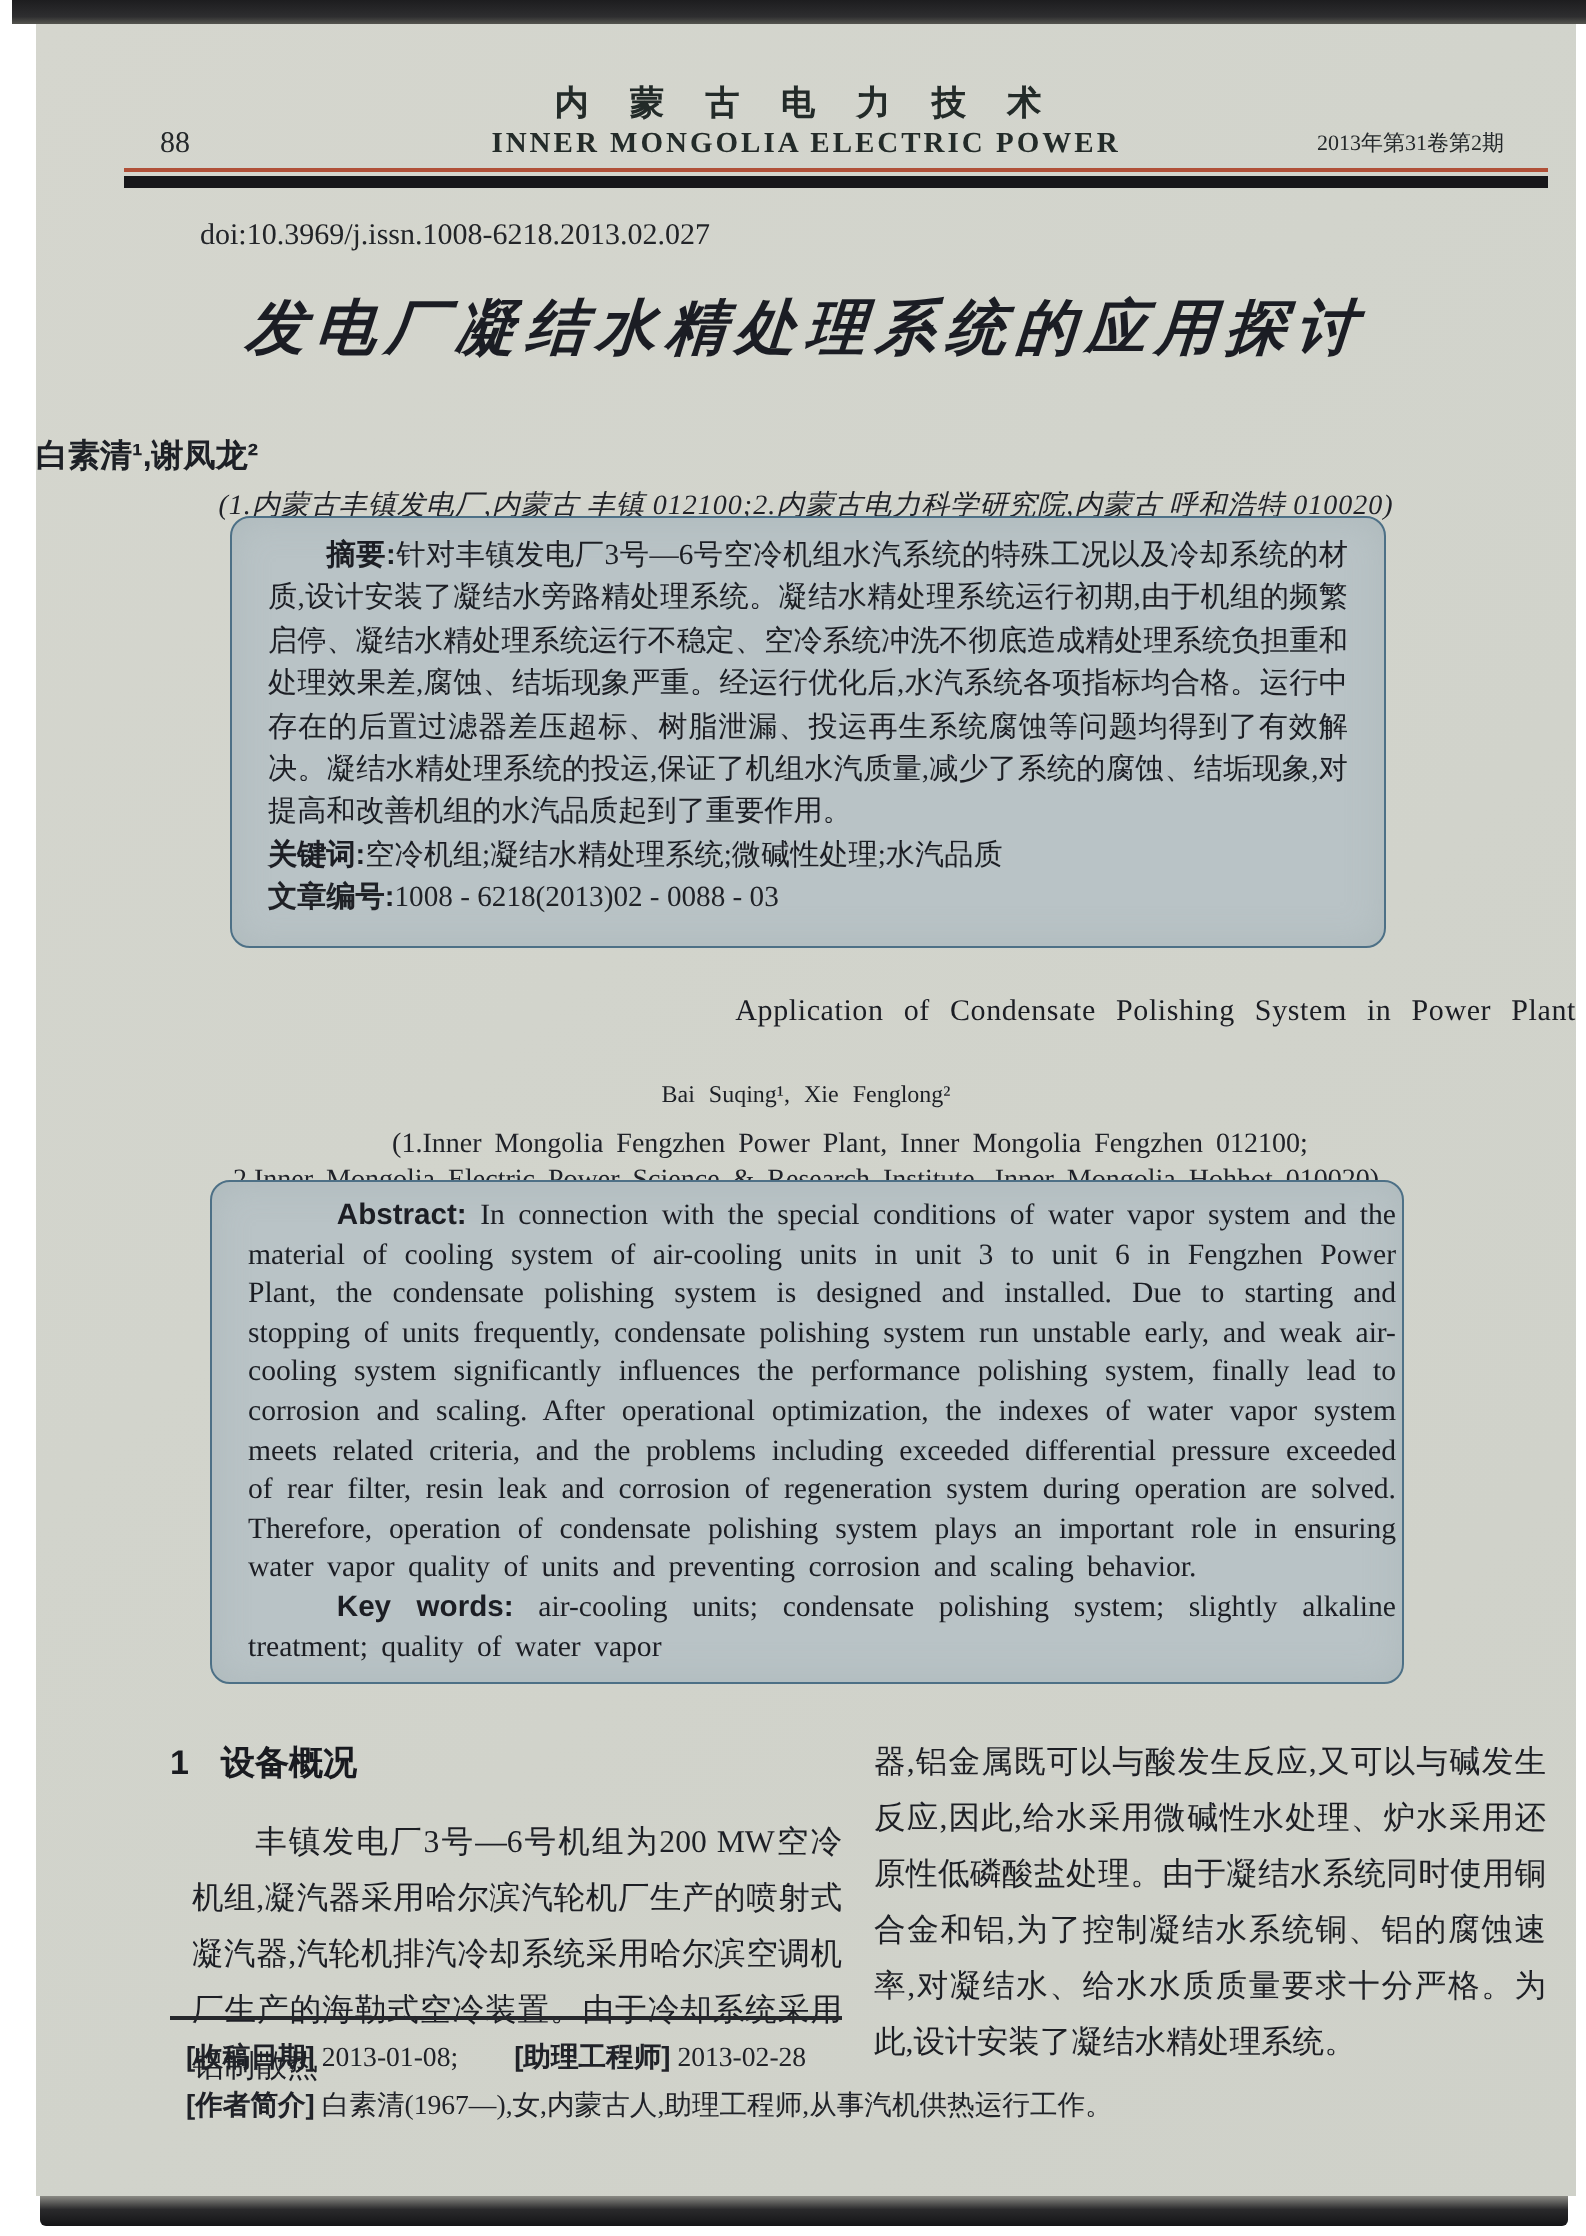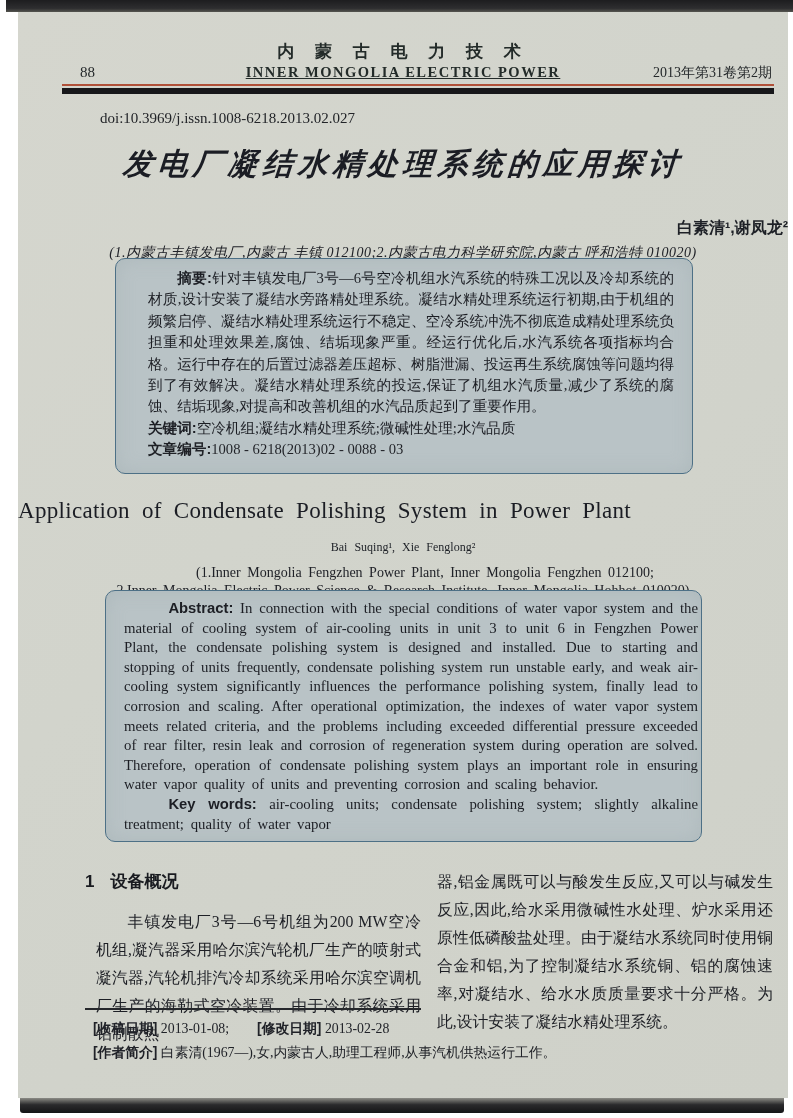--- a/index.html
+++ b/index.html
@@ -28,25 +28,25 @@
     letter-spacing: 8px; color: #232b29;
     font-family: "Liberation Sans", "DejaVu Sans", sans-serif;
   }
   .page-num {
     position: absolute; top: 52px; left: 62px;
     font-size: 15px; color: #24282a;
   }
   .journal-en {
     position: absolute; top: 52px; left: 0; width: 100%;
     text-align: center; font-size: 14.5px; font-weight: bold;
-    letter-spacing: 1.5px; color: #232b29; text-decoration: underline;
+    letter-spacing: 1.5px; color: #232b29;
   }
   .issue-info {
-    position: absolute; top: 52px; right: 16px;
-    font-size: 14px; color: #24282a;
+    position: absolute; top: 52px; right: 36px;
+    font-size: 11px; color: #24282a;
   }
   .rule-red {
     position: absolute; top: 72px; left: 44px; width: 712px; height: 2px;
     background: #b05038;
   }
   .rule-black {
     position: absolute; top: 76px; left: 44px; width: 712px; height: 6px;
     background: #17171a;
   }
   .doi-line {
@@ -56,38 +56,38 @@
 
   
   .title-cn {
     position: absolute; top: 132px; left: 0; width: 100%;
     text-align: center; font-size: 30px; font-weight: bold; font-style: italic;
     letter-spacing: 5px; color: #1b1d24;
     transform: skewX(-4deg);
   }
   .authors-cn {
     position: absolute; top: 206px; left: 0; width: 100%;
-    text-align: right; font-size: 16px; font-weight: bold; color: #1d2026;
+    text-align: left; font-size: 16px; font-weight: bold; color: #1d2026;
     font-family: "Liberation Sans", "DejaVu Sans", sans-serif;
   }
   .affil-cn {
     position: absolute; top: 232px; left: 0; width: 100%;
     text-align: center; font-size: 14px; font-style: italic; color: #202228;
     letter-spacing: 0.5px;
   }
 
   
   .abs-box {
     position: absolute; background: #b9c3c6;
     border: 1.6px solid #4d7086; border-radius: 10px;
     box-shadow: inset 0 0 18px rgba(160,172,176,0.45);
   }
   .abs-box-cn {
     top: 246px; left: 97px; width: 578px; height: 216px;
-    padding: 9px 18px 0 32px;
+    padding: 9px 18px 0 18px;
   }
   .abs-box-cn p, .abs-box-cn .kw-row {
     font-size: 14.6px; line-height: 21.4px; text-align: justify; color: #1c1e24;
   }
   .abs-box-cn .indent { text-indent: 2em; }
   .abs-label { font-weight: bold; font-family: "Liberation Sans", "DejaVu Sans", sans-serif; }
   .code-row { display: flex; font-size: 14.6px; line-height: 21.4px; }
   .code-left { width: 300px; }
 
   .abs-box-en {
@@ -96,21 +96,21 @@
   }
   .abs-box-en p {
     font-size: 14.8px; line-height: 19.6px; text-align: justify;
     word-spacing: 3px; color: #1c1e24;
   }
   .abs-box-en .indent-en { text-indent: 3em; }
 
   
   .title-en {
     position: absolute; top: 486px; left: 0; width: 100%;
-    text-align: left; font-size: 23px; color: #1b1d24;
+    text-align: right; font-size: 15px; color: #1b1d24;
     word-spacing: 6px; letter-spacing: 0.3px;
   }
   .authors-en {
     position: absolute; top: 528px; left: 0; width: 100%;
     text-align: center; font-size: 12px; color: #1d2026; word-spacing: 4px;
   }
   .affil-en-1 {
     position: absolute; top: 553px; left: 0; width: 100%;
     text-align: center; font-size: 14px; color: #202228; word-spacing: 3px; margin-left: 22px;
   }
@@ -194,21 +194,21 @@
   </div>
   <div class="col-left">
     <p>丰镇发电厂3号—6号机组为200 MW空冷机组,凝汽器采用哈尔滨汽轮机厂生产的喷射式凝汽器,汽轮机排汽冷却系统采用哈尔滨空调机厂生产的海勒式空冷装置。由于冷却系统采用铝制散热</p>
   </div>
   <div class="col-right">
     <p>器,铝金属既可以与酸发生反应,又可以与碱发生反应,因此,给水采用微碱性水处理、炉水采用还原性低磷酸盐处理。由于凝结水系统同时使用铜合金和铝,为了控制凝结水系统铜、铝的腐蚀速率,对凝结水、给水水质质量要求十分严格。为此,设计安装了凝结水精处理系统。</p>
   </div>
 
   <div class="footnote-rule"></div>
   <div class="footnote-1">
-    <span class="fn-label">[收稿日期]</span> <span>2013-01-08;</span><span class="fn-label">[修改日期]</span> <span>2013-02-28</span>
+    <span class="fn-label">[收稿日期]</span> <span>2013-01-08;</span><span class="fn-label">[助理工程师]</span> <span>2013-02-28</span>
   </div>
   <div class="footnote-2">
     <span class="fn-label">[作者简介]</span> <span>白素清(1967—),女,内蒙古人,助理工程师,从事汽机供热运行工作。</span>
   </div>
 
 </div>
 
 <div class="scan-edge-bottom"></div>
 
 </body></html>

